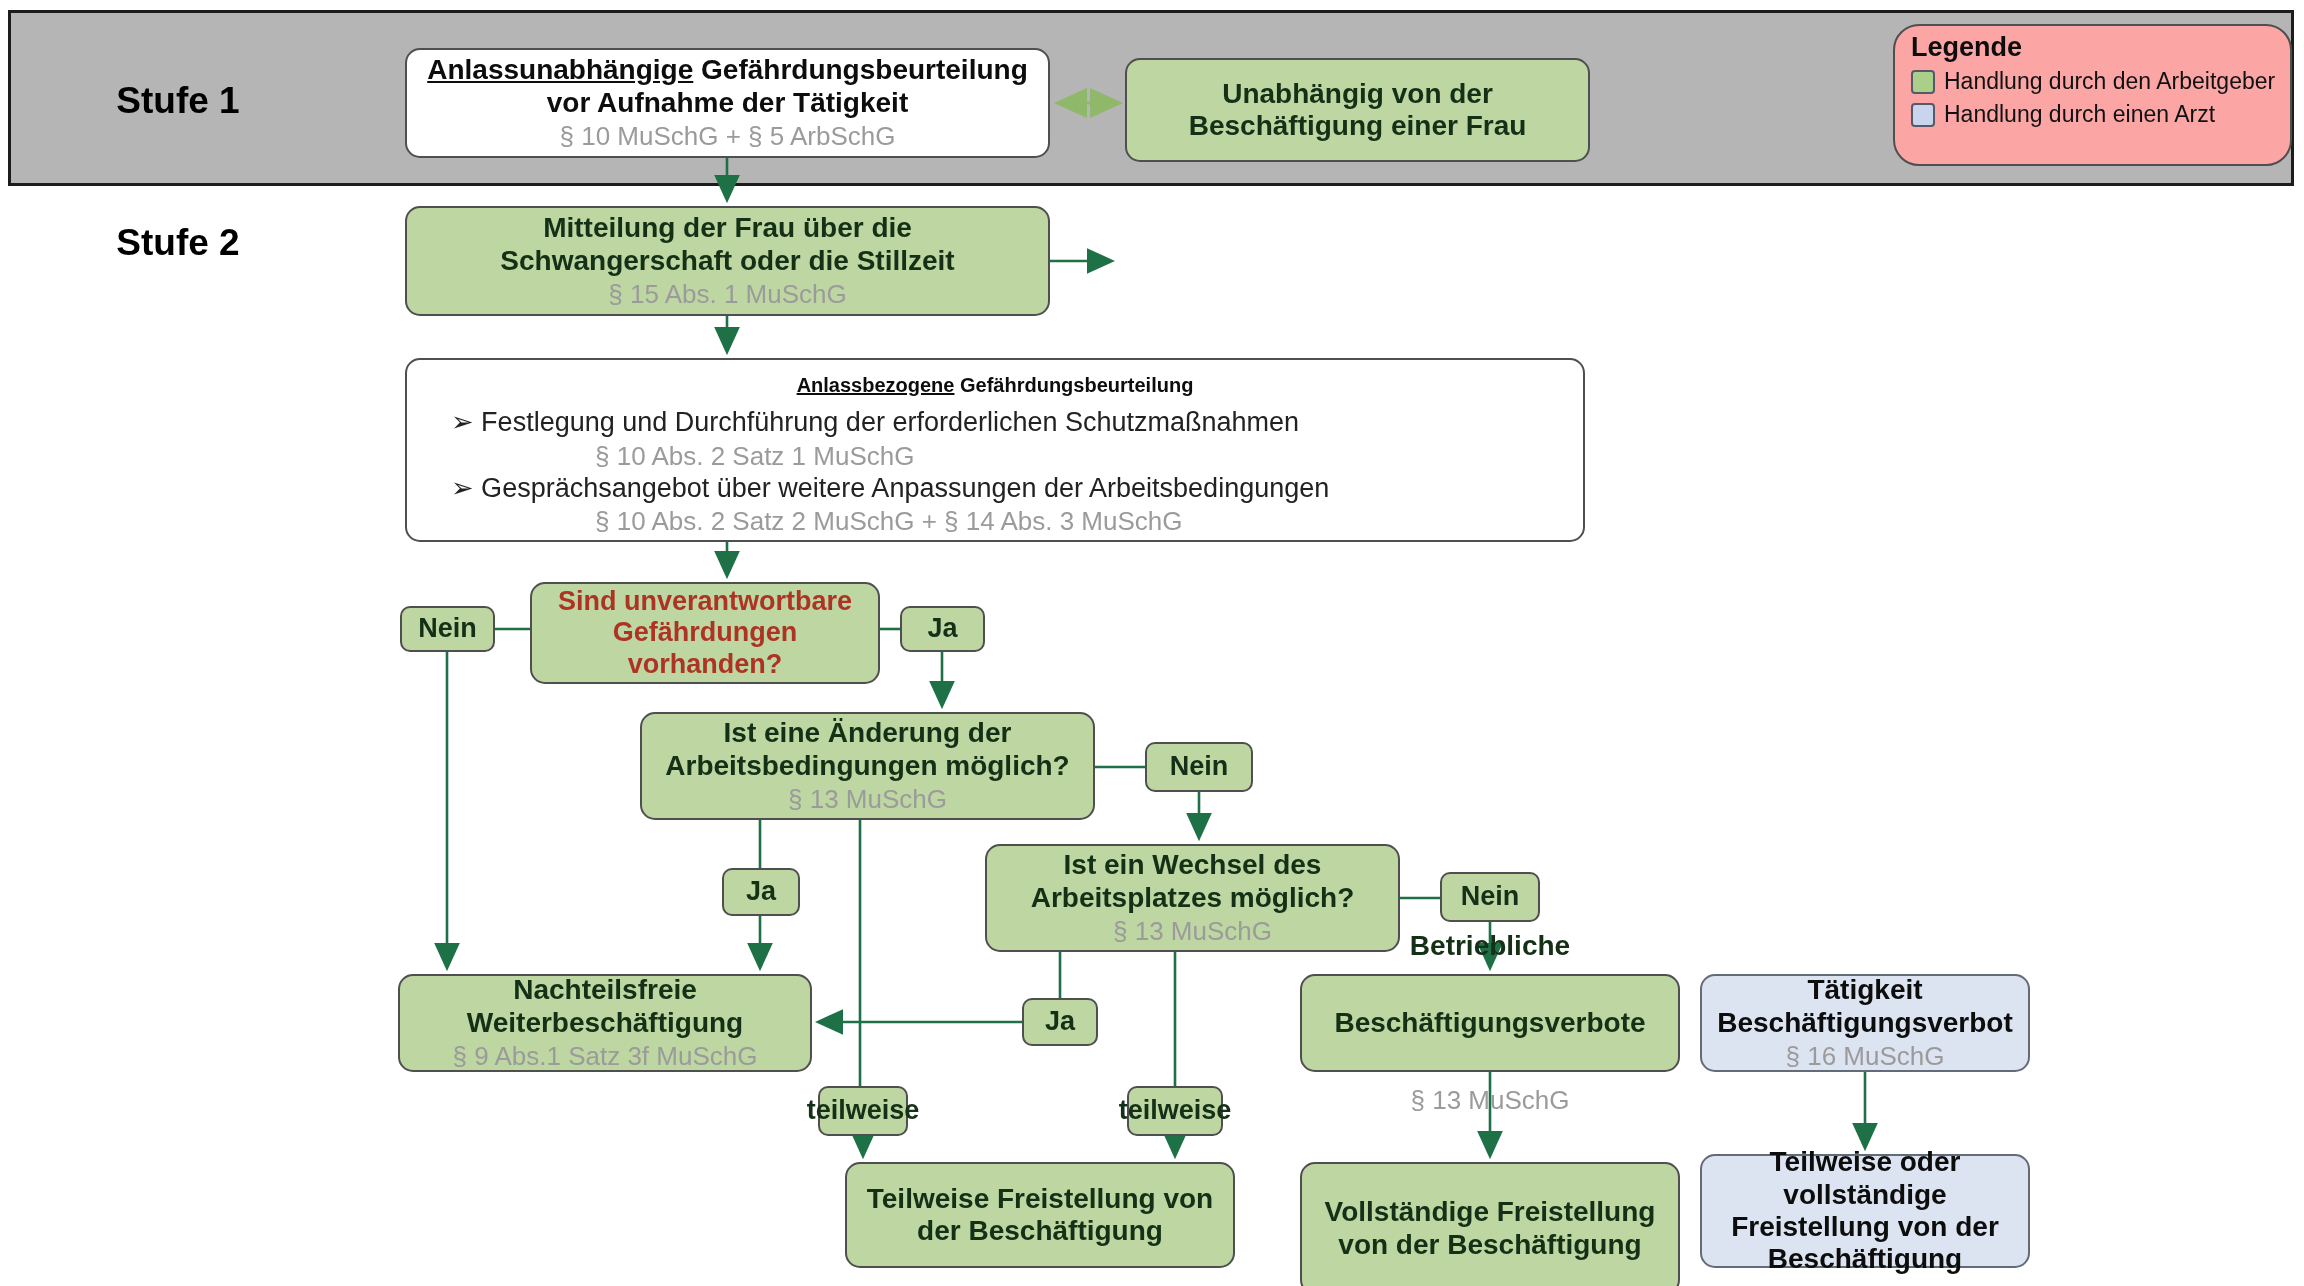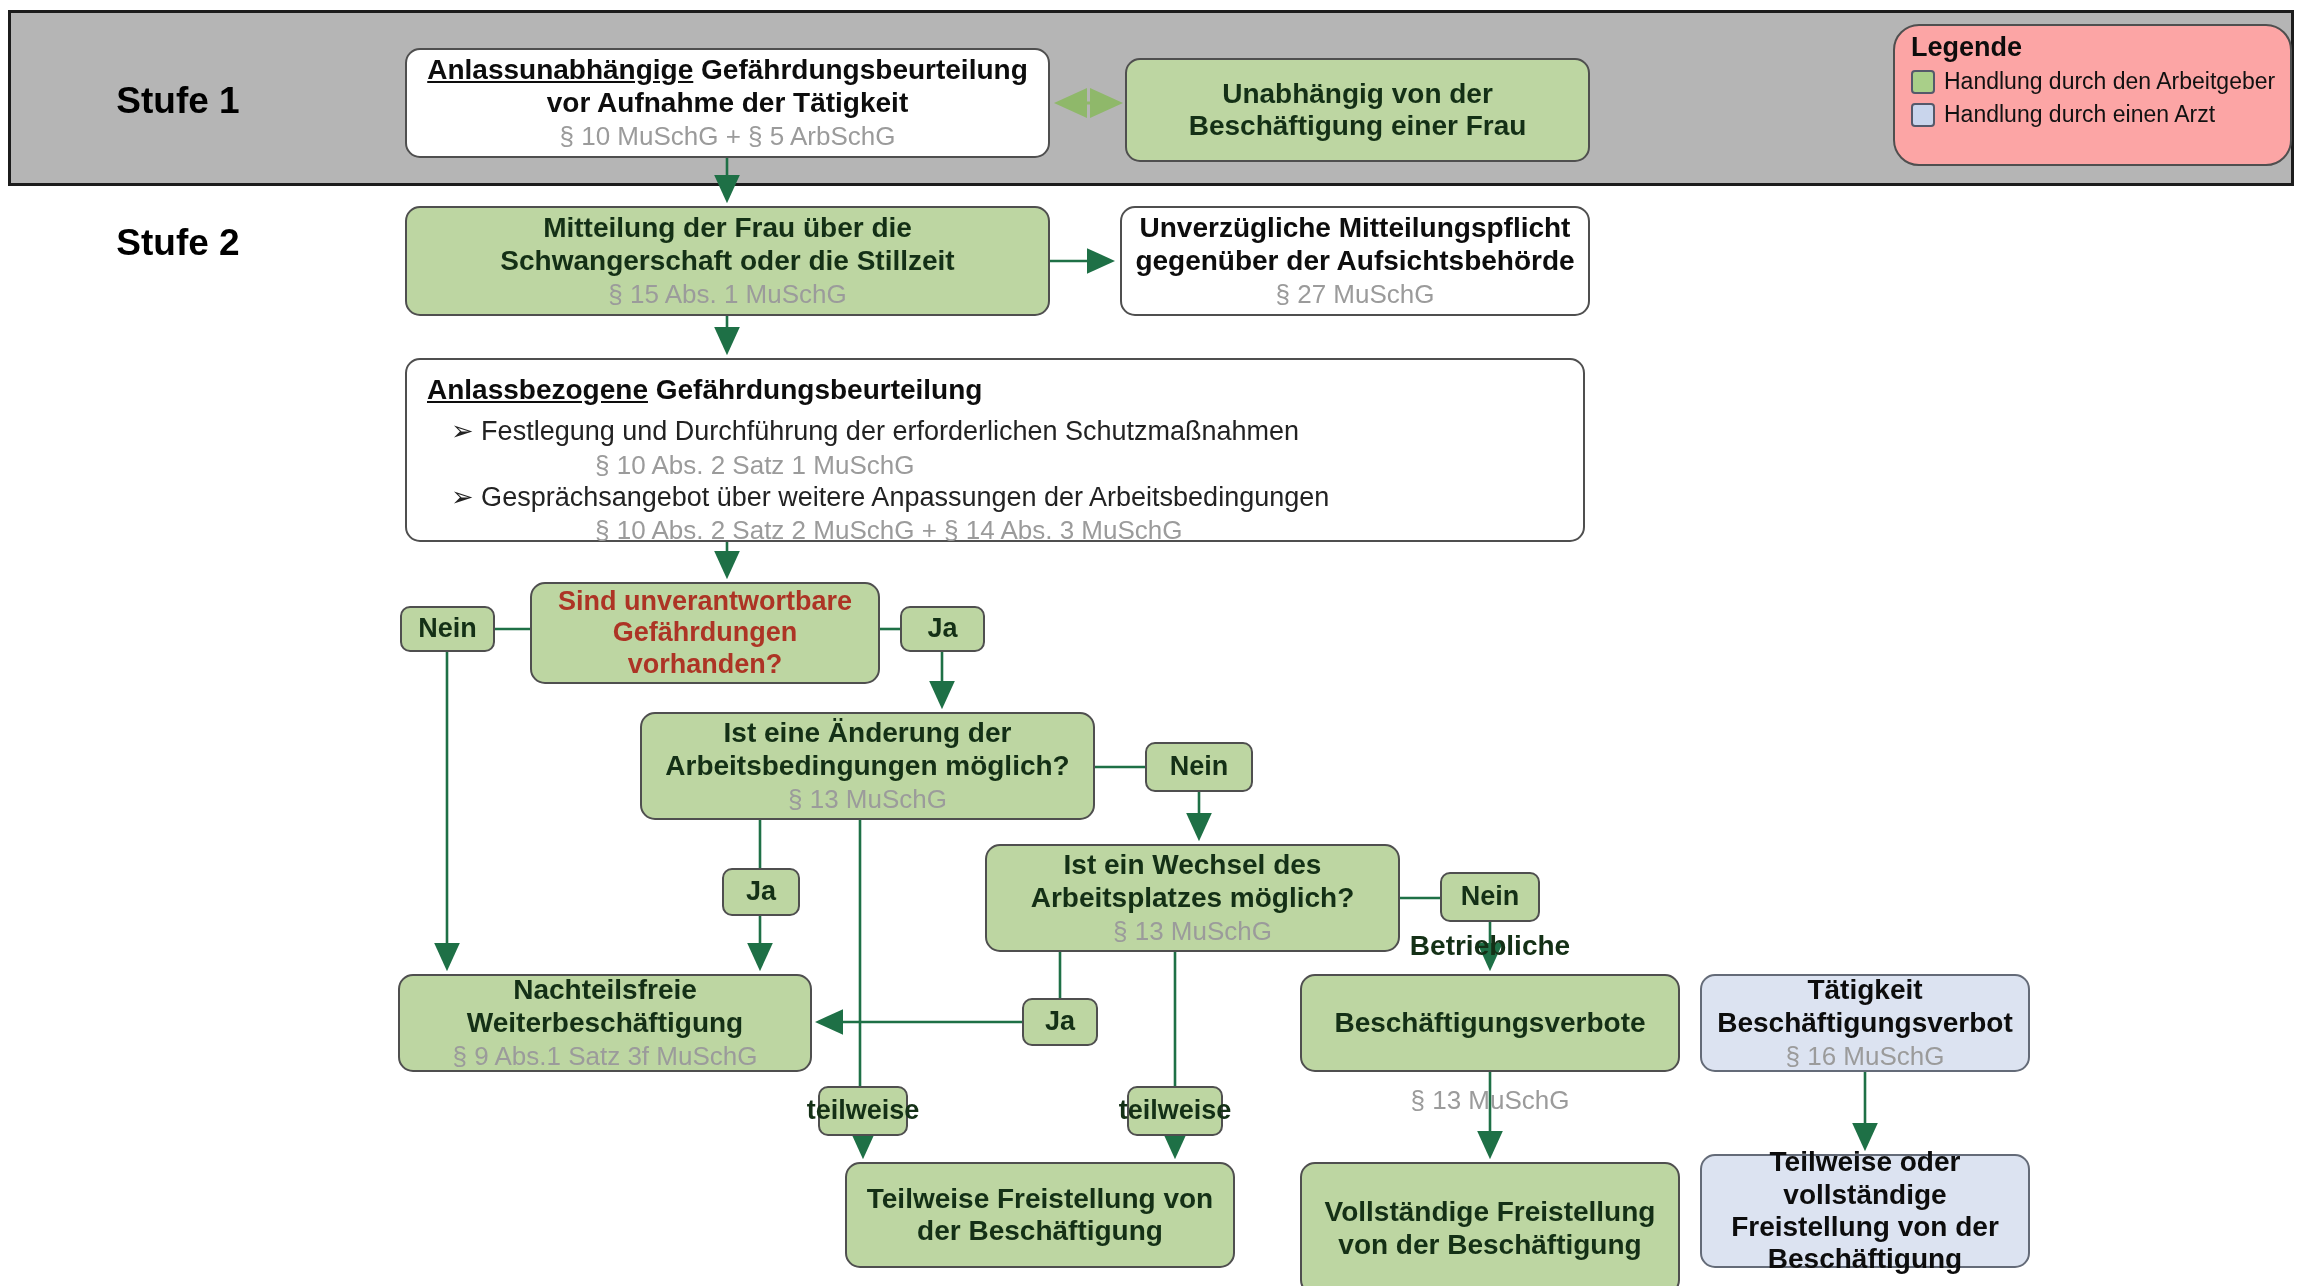--- a/index.html
+++ b/index.html
@@ -18,21 +18,21 @@
   .blue{background:#dce3f1;border-color:#646b78;}
   .l{display:block;font-size:28px;font-weight:bold;color:#143016;}
   .white .l{color:#0d0d0d;}
   .blue .l{color:#0d0d0d;}
   .ref{display:block;font-size:26px;font-weight:normal;color:#9b9b9b;margin-top:2px;}
   .red .l{color:#ad3425;font-size:27px;}
   .small{border-radius:10px;}
   .small .l{font-size:27px;}
   
   .bigbox{align-items:stretch;justify-content:flex-start;text-align:left;padding:14px 20px 10px 20px;}
-  .bigtitle{text-align:left;font-size:28px;font-weight:bold;color:#0d0d0d;margin-bottom:8px;}
+  .bigtitle{text-align:center;font-size:20px;font-weight:bold;color:#0d0d0d;margin-bottom:8px;}
   .bullet{font-size:27px;color:#222;padding-left:24px;margin-top:2px;}
   .bref{font-size:26px;color:#9b9b9b;padding-left:168px;margin-top:2px;}
   .u{text-decoration:underline;}
   
   .legend{position:absolute;z-index:2;left:1893px;top:24px;width:399px;height:142px;
         background:#fca5a5;border:2px solid #4f4f4f;border-radius:26px;box-sizing:border-box;
         padding:6px 10px 4px 16px;}
   .legend-title{font-size:27px;font-weight:bold;color:#0d0d0d;margin-bottom:2px;}
   .legend-row{display:flex;align-items:center;height:33px;}
   .swatch{width:24px;height:24px;border:2px solid #55596a;border-radius:4px;
@@ -128,25 +128,20 @@
       <span class="lab">Handlung durch einen Arzt</span>
     </div>
   </div>
 
   <div class="node green" style="left:405px;top:206px;width:645px;height:110px;">
     <span class="l">Mitteilung der Frau über die</span>
     <span class="l">Schwangerschaft oder die Stillzeit</span>
     <span class="ref">§ 15 Abs. 1 MuSchG</span>
   </div>
 
-  <div class="node white" style="left:1120px;top:206px;width:470px;height:110px;">
-    <span class="l">Unverzügliche Mitteilungspflicht</span>
-    <span class="l">gegenüber der Aufsichtsbehörde</span>
-    <span class="ref">§ 27 MuSchG</span>
-  </div>
 
   <div class="node white bigbox" style="left:405px;top:358px;width:1180px;height:184px;">
     <div class="bigtitle"><span class="u">Anlassbezogene</span><span> Gefährdungsbeurteilung</span></div>
     <div class="bullet">➢ Festlegung und Durchführung der erforderlichen Schutzmaßnahmen</div>
     <div class="bref">§ 10 Abs. 2 Satz 1 MuSchG</div>
     <div class="bullet">➢ Gesprächsangebot über weitere Anpassungen der Arbeitsbedingungen</div>
     <div class="bref">§ 10 Abs. 2 Satz 2 MuSchG + § 14 Abs. 3 MuSchG</div>
   </div>
 
   <div class="node green red" style="left:530px;top:582px;width:350px;height:102px;">

